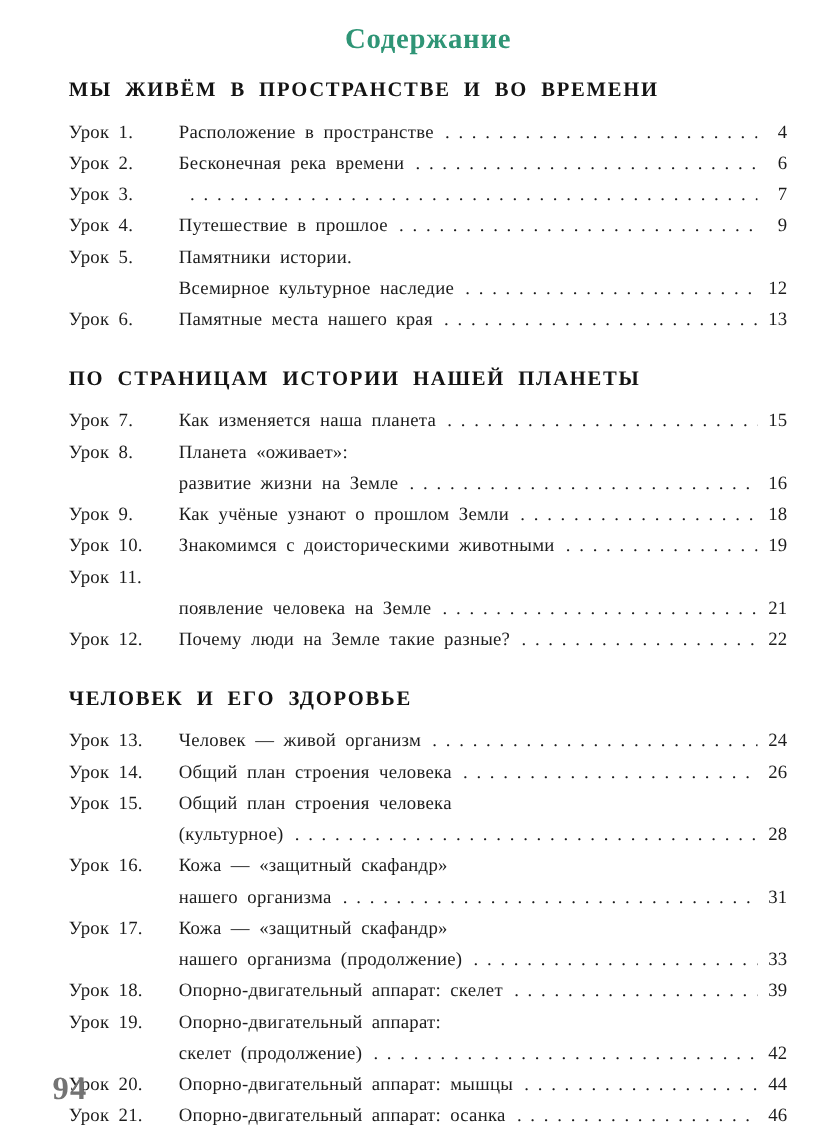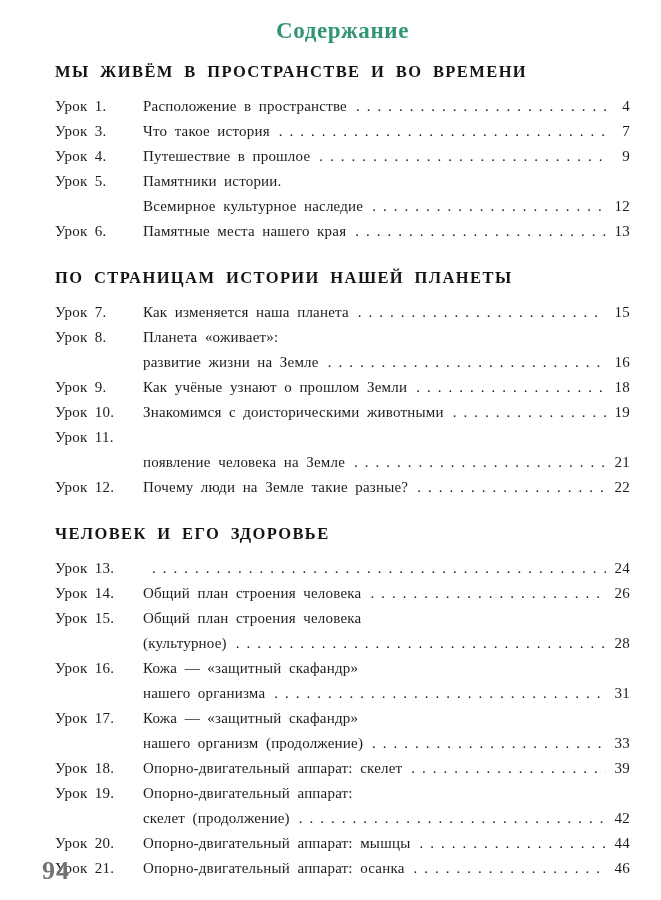--- a/index.html
+++ b/index.html
@@ -85,22 +85,27 @@
   <div>
       <section class="toc-section">
         <div class="section-heading">МЫ ЖИВЁМ В ПРОСТРАНСТВЕ И ВО ВРЕМЕНИ</div>
         <div class="toc-row">
           <span class="lbl">Урок 1.</span>
           <span class="ttl">Расположение в пространстве</span>
           <span class="dots"></span>
           <span class="pg">4</span>
         </div>
         <div class="toc-row">
+          <span class="lbl">Урок 2.</span>
+          <span class="ttl">Бесконечная река времени</span>
+          <span class="dots"></span>
+          <span class="pg">6</span>
+        </div>
+        <div class="toc-row">
           <span class="lbl">Урок 3.</span>
-          <span class="ttl">Что такое история</span>
           <span class="dots"></span>
           <span class="pg">7</span>
         </div>
         <div class="toc-row">
           <span class="lbl">Урок 4.</span>
           <span class="ttl">Путешествие в прошлое</span>
           <span class="dots"></span>
           <span class="pg">9</span>
         </div>
         <div class="toc-row">
@@ -163,20 +168,21 @@
           <span class="lbl">Урок 12.</span>
           <span class="ttl">Почему люди на Земле такие разные?</span>
           <span class="dots"></span>
           <span class="pg">22</span>
         </div>
       </section>
       <section class="toc-section">
         <div class="section-heading">ЧЕЛОВЕК И ЕГО ЗДОРОВЬЕ</div>
         <div class="toc-row">
           <span class="lbl">Урок 13.</span>
+          <span class="ttl">Человек — живой организм</span>
           <span class="dots"></span>
           <span class="pg">24</span>
         </div>
         <div class="toc-row">
           <span class="lbl">Урок 14.</span>
           <span class="ttl">Общий план строения человека</span>
           <span class="dots"></span>
           <span class="pg">26</span>
         </div>
         <div class="toc-row">
@@ -198,21 +204,21 @@
           <span class="ttl">нашего организма</span>
           <span class="dots"></span>
           <span class="pg">31</span>
         </div>
         <div class="toc-row">
           <span class="lbl">Урок 17.</span>
           <span class="ttl">Кожа — «защитный скафандр»</span>
         </div>
         <div class="toc-row">
           <span class="lbl"></span>
-          <span class="ttl">нашего организм (продолжение)</span>
+          <span class="ttl">нашего организма (продолжение)</span>
           <span class="dots"></span>
           <span class="pg">33</span>
         </div>
         <div class="toc-row">
           <span class="lbl">Урок 18.</span>
           <span class="ttl">Опорно-двигательный аппарат: скелет</span>
           <span class="dots"></span>
           <span class="pg">39</span>
         </div>
         <div class="toc-row">

